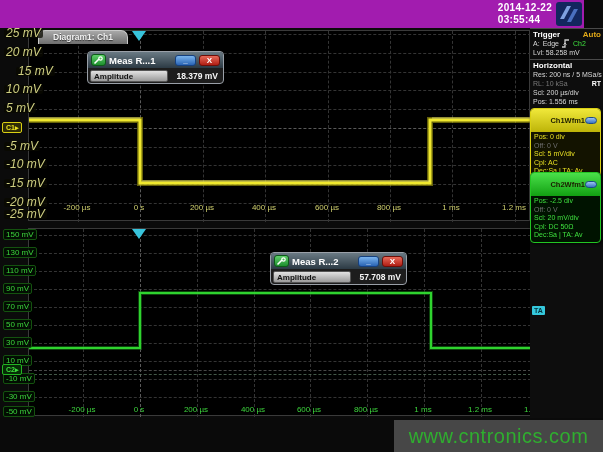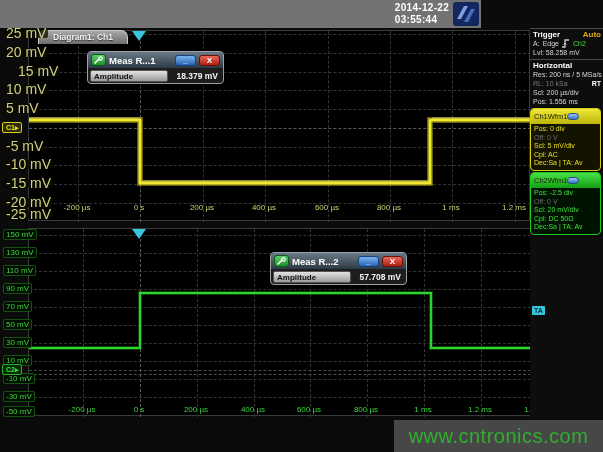--- a/index.html
+++ b/index.html
@@ -5,32 +5,32 @@
   * { margin:0; padding:0; box-sizing:border-box; }
   html,body { background:#000; }
   #screen {
     position:relative; width:603px; height:452px; overflow:hidden;
     background:#0b0b0b; font-family:"Liberation Sans", sans-serif;
     -webkit-font-smoothing:antialiased;
   }
   .abs { position:absolute; }
 
   
-  #topbar { left:0; top:0; width:481px; height:28px; background:#737373; }
+  #topbar { left:0; top:0; width:584px; height:28px; background:#a21caf; }
   #datetime { right:32px; top:2px; text-align:left; color:#fff; font-size:10px; font-weight:bold; line-height:12px; letter-spacing:.3px; }
   #rs-logo { right:2px; top:2px; width:26px; height:24px; background:#13265e; border-radius:3px; }
 
   
   .plot { background:#000; border:1px solid #3a3a3a; }
   .gridline-h { border-top:1px dashed #343434; height:0; }
   .gridline-v { border-left:1px dashed #343434; width:0; }
   .axisline-h { border-top:1px dashed #5a5a5a; height:0; }
   .axisline-v { border-left:1px dashed #5a5a5a; width:0; }
 
-  .ylab1 { color:#cfcf82; font-size:14px; line-height:9px; background:rgba(10,10,0,.75); padding:0 2px; border-radius:2px; }
+  .ylab1 { color:#cfcf82; font-size:12px; line-height:9px; background:rgba(10,10,0,.75); padding:0 2px; border-radius:2px;font-style:italic; }
   .xlab1 { color:#cfcf6e; font-size:8px; text-align:center; width:50px; }
   .ylab2 { color:#3cd43c; font-size:8px; line-height:9px; background:rgba(0,14,0,.8); padding:0 2px; border:1px solid #14520f; border-radius:2px; }
   .xlab2 { color:#3cd43c; font-size:8px; text-align:center; width:50px; }
 
   .diagram-tab {
     height:14px; padding:1px 14px 0 14px; font-size:8.5px; font-weight:bold; color:#f2f2f2;
     background:linear-gradient(#a8a8a8,#6e6e6e); border:1px solid #c8c8c8; border-bottom:none;
     border-radius:7px 7px 0 0; text-shadow:0 1px 1px #333; white-space:nowrap;
   }
   .trig-marker { width:0; height:0; border-left:7px solid transparent; border-right:7px solid transparent; border-top:10px solid #38c4dc; }
@@ -55,21 +55,21 @@
   #sidebar { left:530px; top:28px; width:73px; height:390px; background:#0d0d0d; }
   .sb-panel { border-top:1px solid #4a4a4a; padding:1px 2px 2px 3px; }
   .sb-title { color:#fff; font-size:8px; font-weight:bold; display:flex; justify-content:space-between; }
   .sb-row { color:#d8d8d8; font-size:7px; line-height:9px; white-space:nowrap; display:flex; }
   .sb-dim { color:#7a7a7a; }
   .sb-auto { color:#e0a818; font-weight:bold; }
   .sb-rt { color:#fff; font-weight:bold; margin-left:auto; }
   .ch2-green { color:#3ee03e; }
 
   .wfm-panel { width:71px; border-radius:4px; overflow:hidden; box-shadow:1px 1px 3px rgba(0,0,0,.8); }
-  .wfm-header { display:flex; align-items:center; justify-content:flex-start; height:15px; padding:0 3px; font-size:7.5px; font-weight:normal; color:#1c1c00; }
+  .wfm-header { display:flex; align-items:center; justify-content:flex-end; height:23px; padding:0 3px; font-size:7.5px; font-weight:bold; color:#1c1c00; }
   .wfm-pill { width:12px; height:7px; border-radius:4px; background:linear-gradient(#9cc4f2,#3a74c4); border:1px solid #1c4a8a; }
   .wfm-body { padding:1px 3px 2px 3px; }
   .wfm-row { font-size:7px; line-height:8.5px; white-space:nowrap; }
   #ch1-panel { border:1px solid #d9d013; background:#131300; }
   #ch1-panel .wfm-header { background:linear-gradient(#f0e83a,#bdb408); }
   #ch1-panel .wfm-row { color:#e8e022; }
   #ch2-panel { border:1px solid #23c523; background:#001300; }
   #ch2-panel .wfm-header { background:linear-gradient(#4ae04a,#12a012); }
   #ch2-panel .wfm-row { color:#3ee03e; }
   .wfm-dim { color:#6f6f6f !important; }

